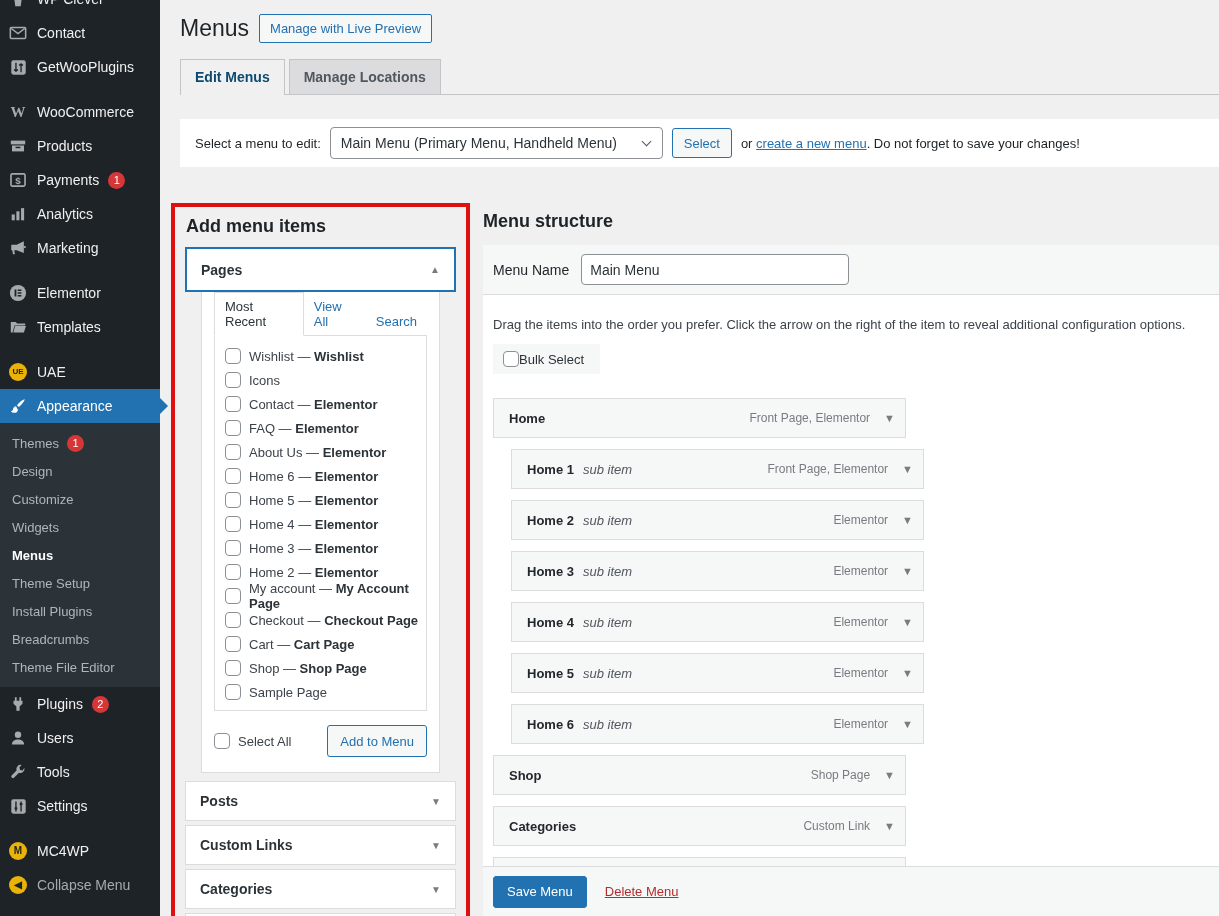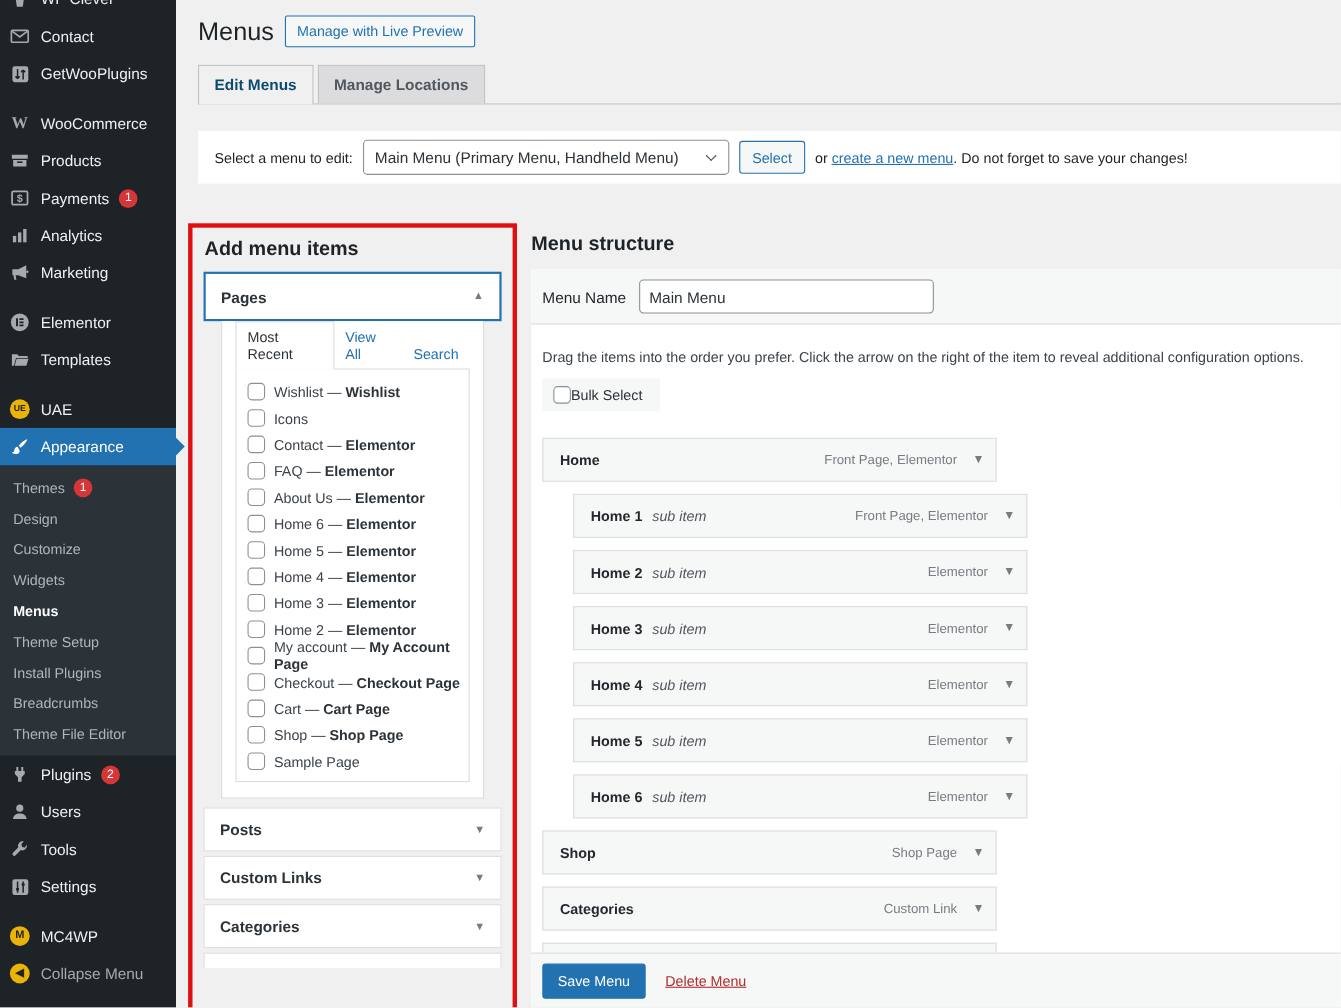--- a/index.html
+++ b/index.html
@@ -83,21 +83,21 @@
   .name-row { height:50px; background:#f6f7f7; border-bottom:1px solid #dcdcde;
     display:flex; align-items:center; padding:0 10px; gap:12px; font-size:14px; color:#23282d; }
   .name-row input { width:268px; height:31px; border:1px solid #8c8f94; border-radius:4px;
     padding:0 8px; font-size:14px; color:#2c3338; font-family:inherit; background:#fff; }
   .panel-body { padding:14px 10px 0; }
   .instruction { font-size:13px; color:#3c434a; margin:8px 0 12px; }
   .bulk-select { display:inline-flex; align-items:center; gap:0; background:#f6f7f7;
     padding:7px 16px 7px 10px; font-size:13px; color:#2c3338; cursor:pointer; margin-bottom:24px; }
   .menu-row { width:413px; height:40px; background:#f6f7f7; border:1px solid #dcdcde;
     display:flex; align-items:center; padding:0 10px 0 15px; font-size:13px; margin-bottom:11px; cursor:move; }
-  .menu-row.depth1 { margin-left:28px; }
+  .menu-row.depth1 { margin-left:18px; }
   .row-title { font-weight:700; color:#23282d; }
   .row-sub { font-style:italic; color:#50575e; margin-left:9px; }
   .row-right { margin-left:auto; display:flex; align-items:center; gap:14px; color:#787c82; font-size:12px; }
   .row-caret { font-size:11px; color:#787c82; cursor:pointer; }
   .menu-row.partial-row { height:9px; margin-bottom:0; border-bottom:none; }
   .structure-footer { position:absolute; bottom:0; left:0; right:0; height:50px; background:#f6f7f7;
     border-top:1px solid #dcdcde; display:flex; align-items:center; gap:18px; padding:0 10px; }
   .save-btn { background:#2271b1; border:1px solid #2271b1; color:#fff; border-radius:3px;
     height:32px; padding:0 13px; font-size:13px; cursor:pointer; font-family:inherit; }
   .delete-link { color:#b32d2e; text-decoration:underline; font-size:13px; cursor:pointer; }
@@ -386,20 +386,27 @@
           </label>
           <label class="cb-row">
             <span class="checkbox"></span>
             <span>Shop — <span class="cb-suffix">Shop Page</span></span>
           </label>
           <label class="cb-row">
             <span class="checkbox"></span>
             <span>Sample Page</span>
           </label>
         </div>
+      <div class="select-row">
+        <label class="cb-label">
+          <span class="checkbox"></span>
+          <span>Select All</span>
+        </label>
+        <button class="outline-btn big">Add to Menu</button>
+      </div>
     </div>
     <div id="left-accordions">
         <div class="accordion first">
           <span class="acc-title">Posts</span>
           <span class="acc-arrow">▼</span>
         </div>
         <div class="accordion">
           <span class="acc-title">Custom Links</span>
           <span class="acc-arrow">▼</span>
         </div>

